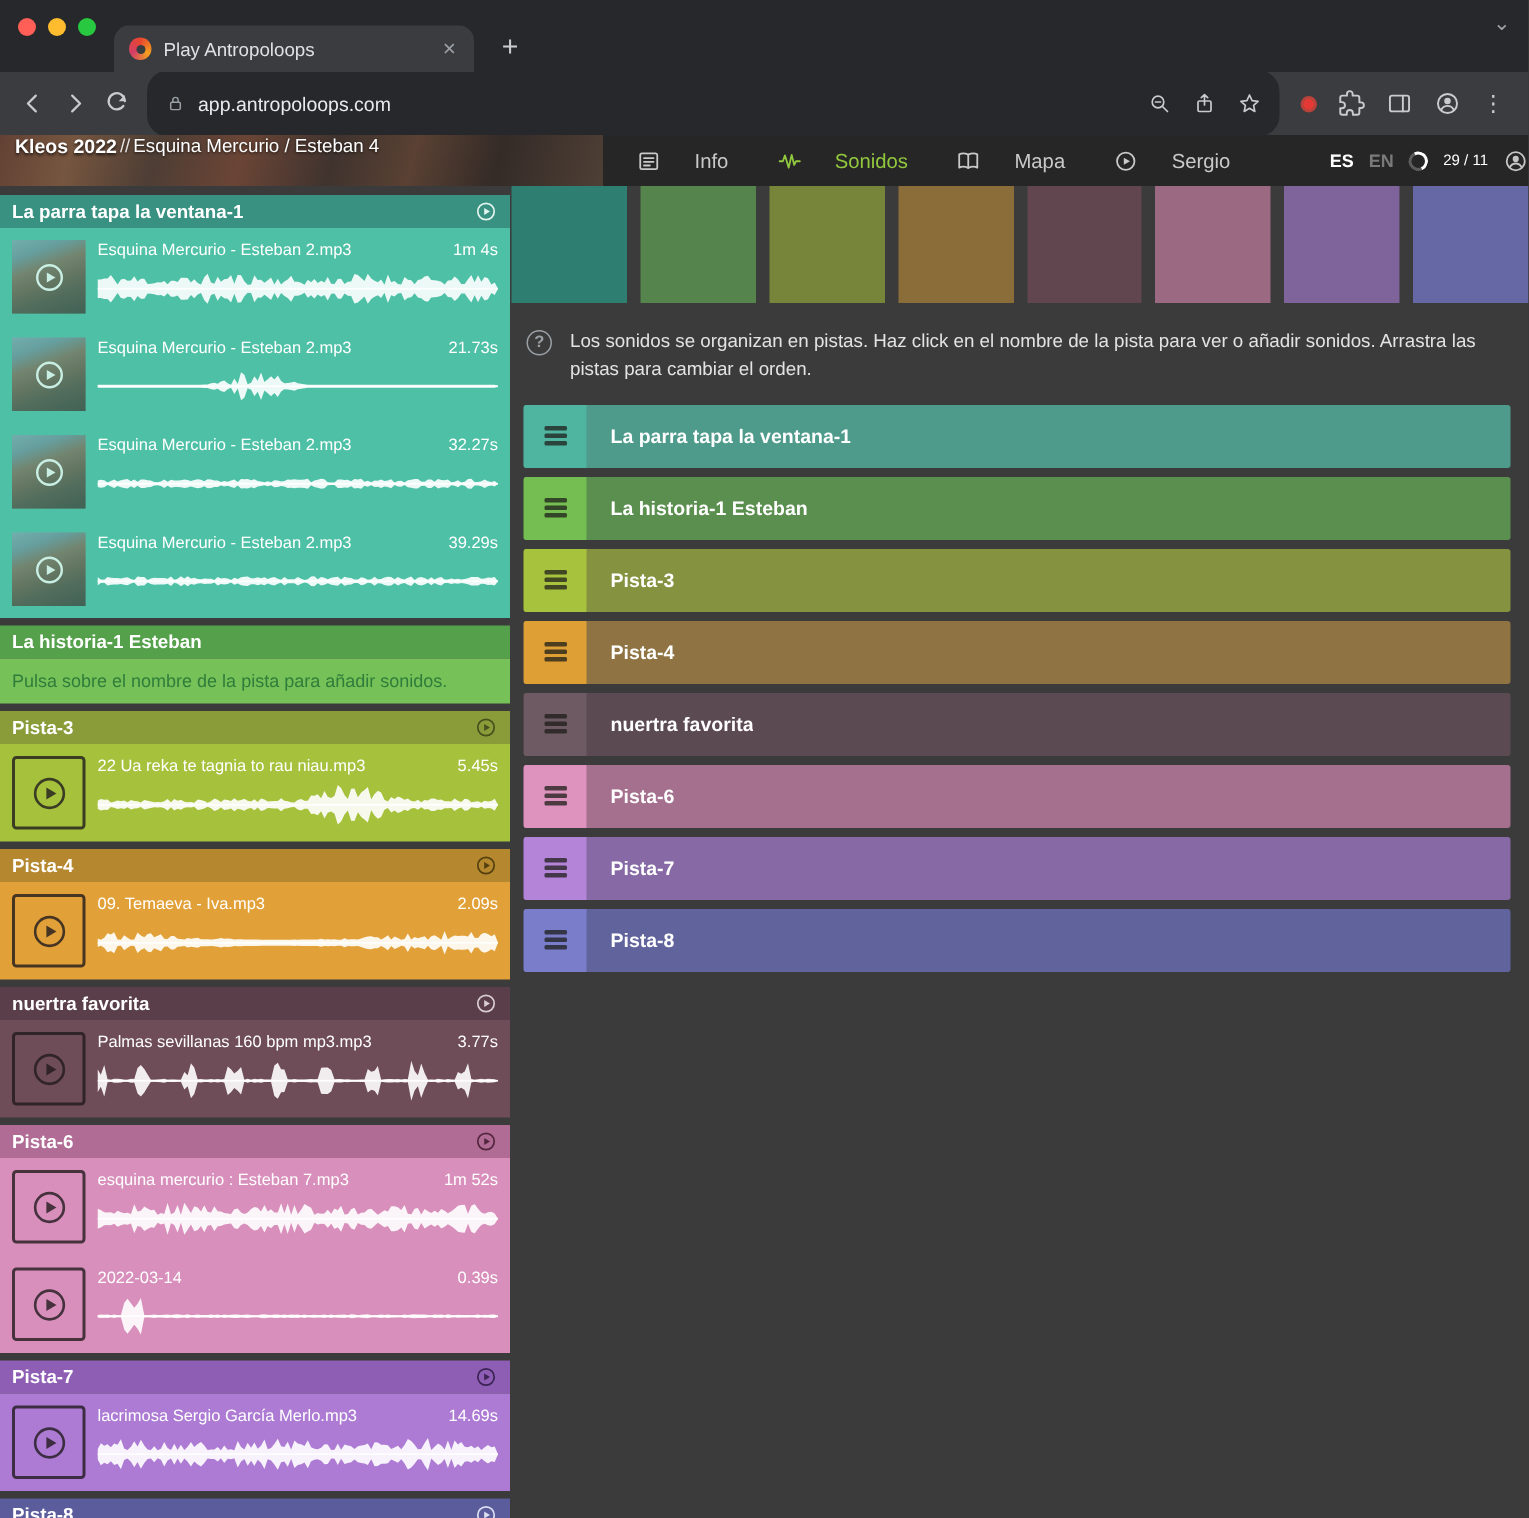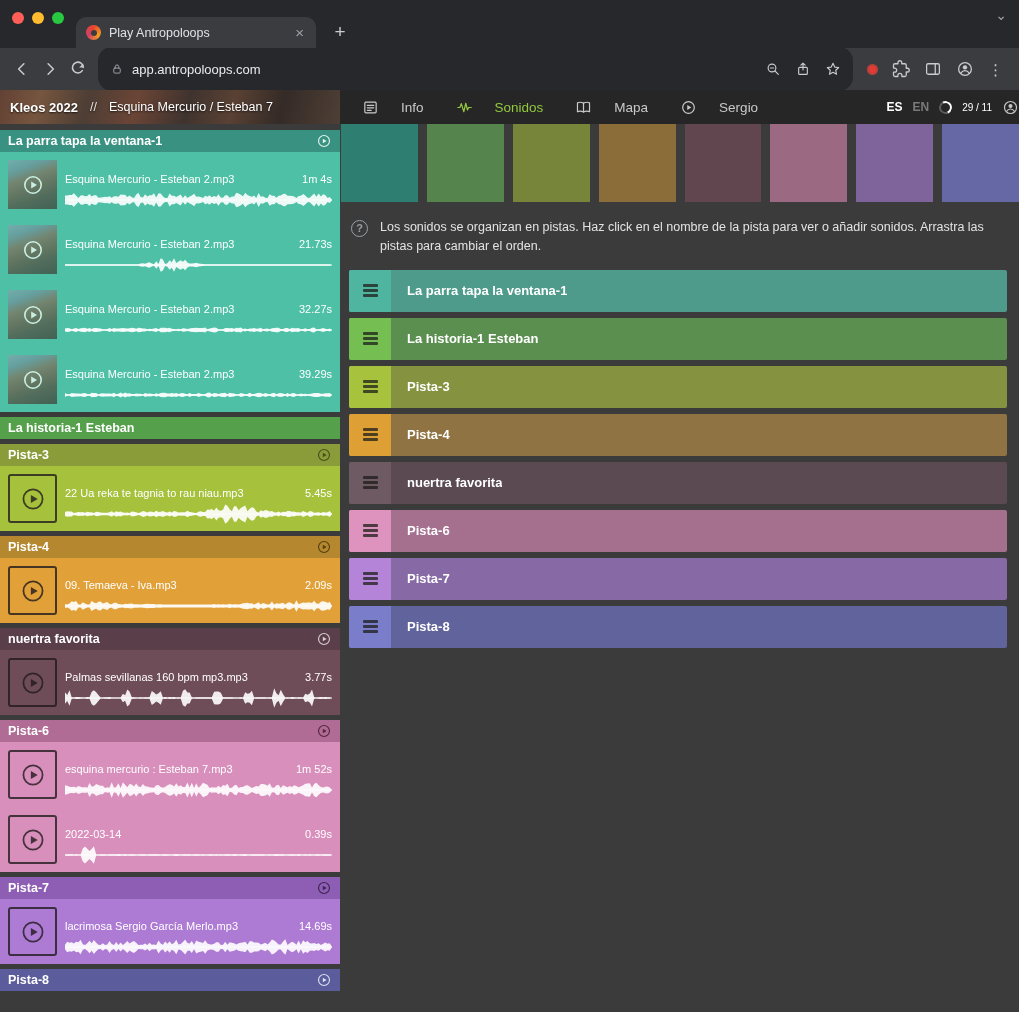--- a/index.html
+++ b/index.html
@@ -32,21 +32,21 @@
   .url-path{color:#9aa0a6;overflow:hidden;text-overflow:ellipsis}
   .url-icons{display:flex;gap:14px;align-items:center}
   .url-icons .ic{width:16px;height:16px;color:#c9cbce}
   .ext-area{display:flex;align-items:center;gap:14px;padding:0 8px}
   .rec-dot{width:11px;height:11px;border-radius:50%;background:#e53935;border:2px solid #b9423a;flex:none}
   .ext-area .ic{width:18px;height:18px;color:#c9cbce}
   .menu-dots{color:#c9cbce;font-size:15px;letter-spacing:0;line-height:1}
 
   
   .app-header{height:34px;background:#262626;display:flex;align-items:stretch}
-  .title-area{width:340px;flex:none;display:flex;align-items:center;gap:12px;padding:0 10px;
+  .title-area{width:402px;flex:none;display:flex;align-items:flex-start;gap:2px;padding:0 10px;
     color:#fff;font-size:12.5px;white-space:nowrap;overflow:hidden;
     text-shadow:0 1px 2px rgba(0,0,0,.7);
     background:linear-gradient(rgba(25,18,16,.35),rgba(25,18,16,.35)),
       linear-gradient(105deg,#8a5a48 0%,#a87a58 12%,#6a5548 26%,#96604a 40%,#54453e 55%,#7c5a46 68%,#433833 82%,#6b584a 100%)}
   .title-project{font-weight:bold;font-size:13px}
   .title-sep{opacity:.85}
   .app-nav{display:flex;align-items:center;gap:32px;padding-left:22px}
   .nav-item{display:flex;align-items:center;gap:22px;color:#c9c9c9;font-size:13.5px}
   .nav-item .ic{width:17px;height:17px}
   .nav-item.active{color:var(--accent,#92C83E)}
@@ -71,21 +71,21 @@
   .clips{background:var(--bright)}
   .clip{display:flex;gap:8px;padding:8px;height:65px}
   .thumb{width:49px;height:49px;flex:none;position:relative;
     background:linear-gradient(rgba(38,166,145,.38),rgba(38,166,145,.38)),
       linear-gradient(160deg,#9fb3bd 0%,#8d9aa6 20%,#a1705a 38%,#8a5a46 55%,#6e4a3c 72%,#503830 100%)}
   .thumb-play{position:absolute;left:50%;top:50%;width:24px;height:24px;margin:-12px 0 0 -12px;color:#c9efe4;stroke-width:1.6}
   .clip-btn{width:49px;height:49px;flex:none;border:2px solid rgba(32,26,30,.8);border-radius:3px;
     display:flex;align-items:center;justify-content:center;color:rgba(32,26,30,.8)}
   .clip-btn .ic{width:28px;height:28px;stroke-width:1.5}
   .clip-body{flex:1;min-width:0;display:flex;flex-direction:column}
-  .clip-top{display:flex;justify-content:space-between;gap:6px;color:#fff;font-size:11px;margin-top:13px}
+  .clip-top{display:flex;justify-content:space-between;gap:6px;color:#fff;font-size:11px;margin-top:1px}
   .clip-name{white-space:nowrap;overflow:hidden;text-overflow:ellipsis}
   .clip-dur{flex:none}
   .waveform{flex:1;margin-top:3px;min-height:24px}
   .note{background:var(--bright);color:var(--ntext,#2F7D3B);font-size:12px;padding:8px}
 
   
   .swatches{display:flex;gap:9px;height:78px}
   .swatch{flex:1;background:var(--swatch)}
   .help{display:flex;gap:12px;margin:16px 14px 0 10px;max-width:648px;color:#e3e3e3;font-size:12.5px;line-height:1.5}
   .qmark{width:17px;height:17px;border:1.5px solid #9aa0a6;border-radius:50%;color:#9aa0a6;
@@ -222,21 +222,21 @@
         </svg>
       <span class="menu-dots">⋮</span>
     </div>
   </div>
 </div>
 
 <header class="app-header">
   <div class="title-area">
     <span class="title-project">Kleos 2022</span>
     <span class="title-sep">//</span>
-    <span class="title-session">Esquina Mercurio / Esteban 7</span>
+    <span class="title-session">Esquina Mercurio / Esteban 4</span>
   </div>
   <nav class="app-nav">
     <span class="nav-item">
       <svg class="ic">
           <use href="#i-info"></use>
         </svg>
       <span>Info</span>
     </span>
     <span class="nav-item active">
       <svg class="ic">
@@ -348,20 +348,21 @@
                 </svg></div>
           </div>
         </div>
       </div>
     </section>
 
     <section class="track" style="--bright: #76C258; --header: #55A04A; --row: #5B8F4F; --handle: #74BE52; --swatch: #55854C; --ntext: #2F7D3B;">
       <div class="track-header">
         <span class="track-name">La historia-1 Esteban</span>
       </div>
+      <div class="note">Pulsa sobre el nombre de la pista para añadir sonidos.</div>
     </section>
 
     <section class="track" style="--bright: #A6C13C; --header: #8A9C39; --row: #85923F; --handle: #A7C23C; --swatch: #76853A; --hicon: #474F1D;">
       <div class="track-header">
         <span class="track-name">Pista-3</span>
         <svg class="ic">
             <use href="#i-play"></use>
           </svg>
       </div>
       <div class="clips">

